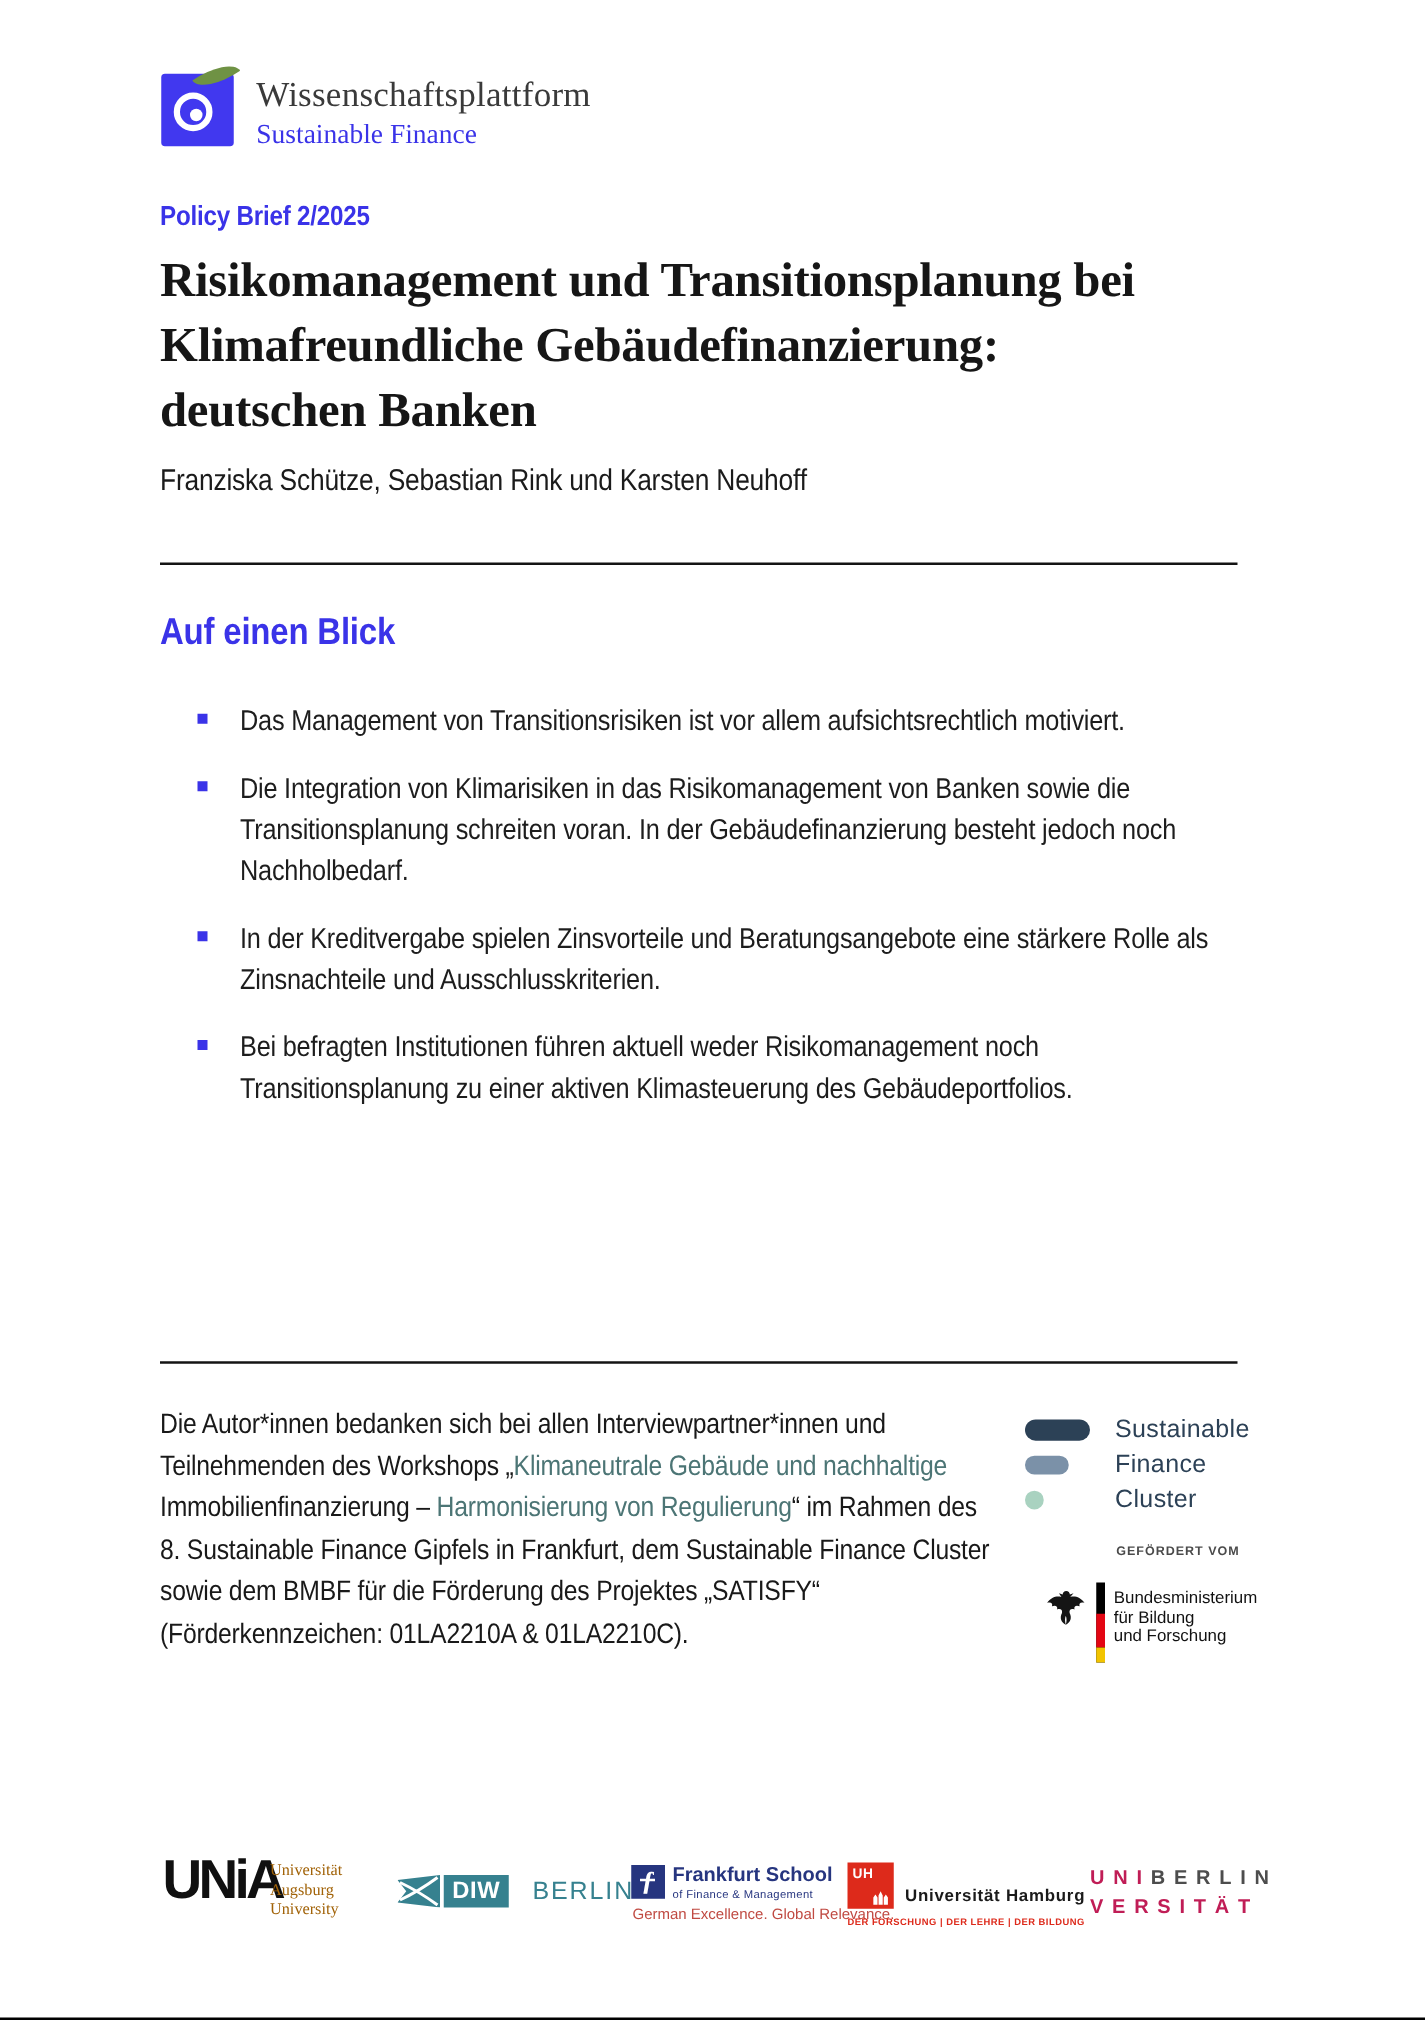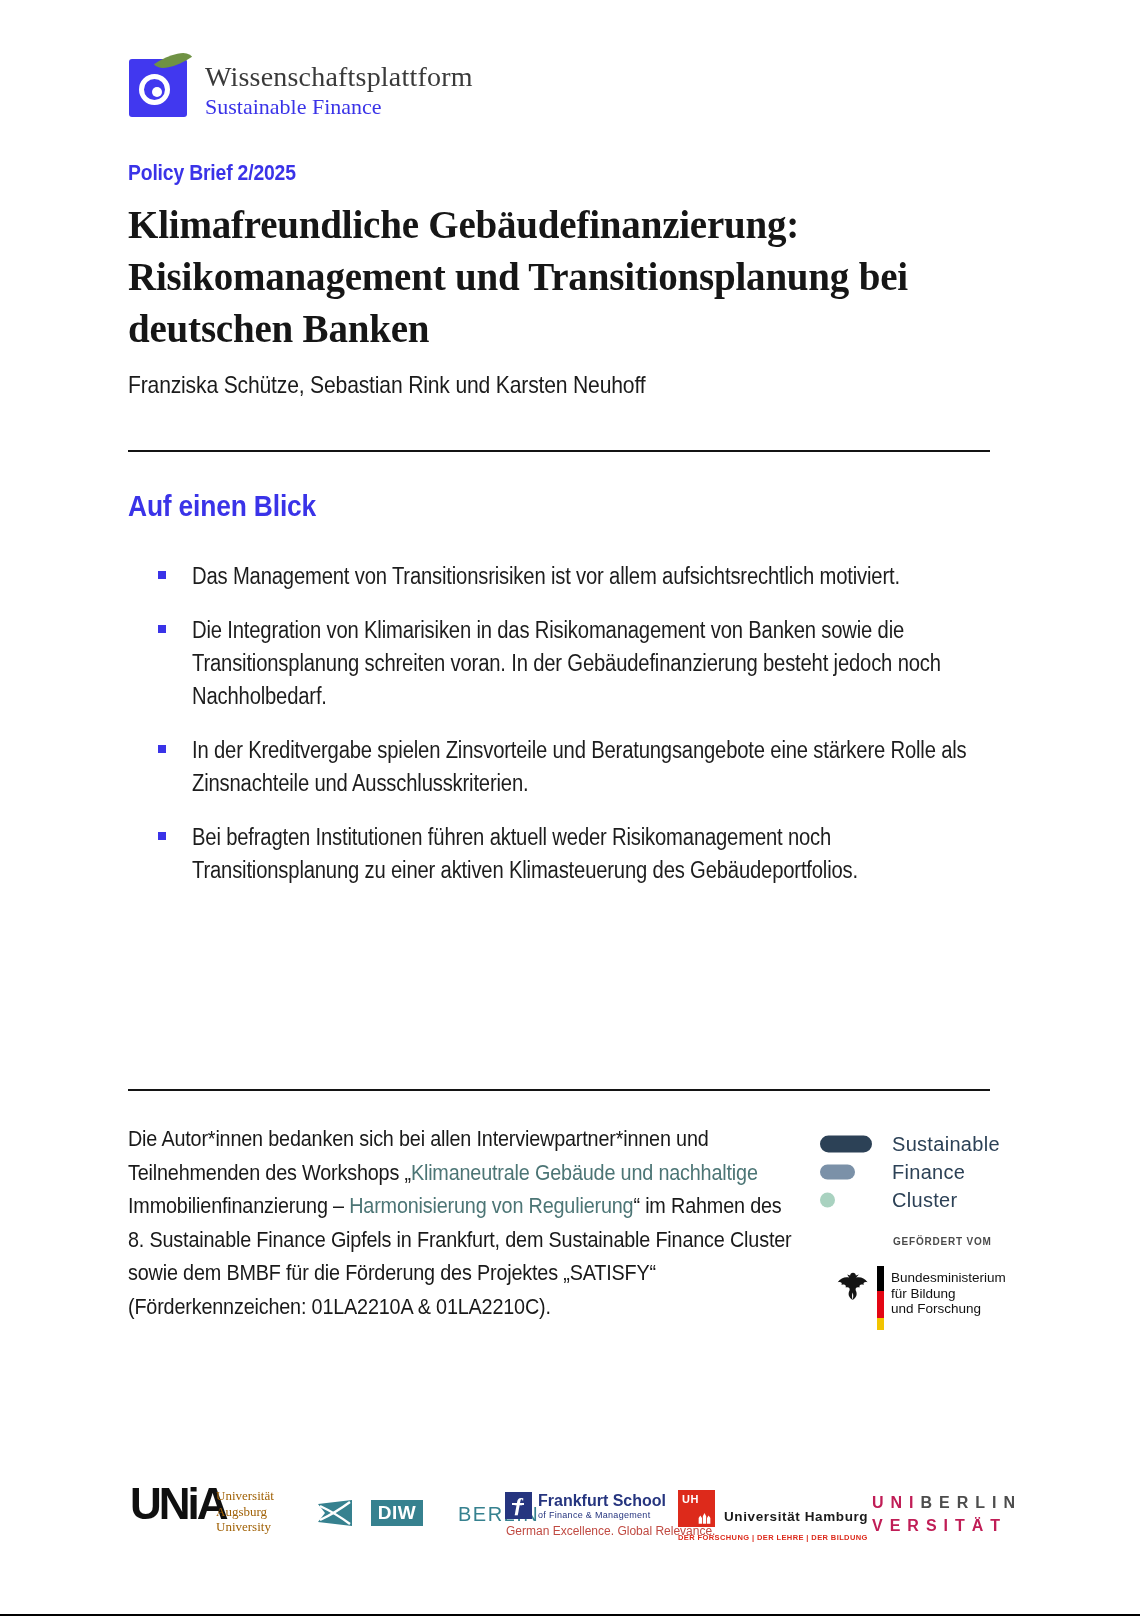--- a/index.html
+++ b/index.html
@@ -73,21 +73,21 @@
   .bmbf-bar::after{content:"";position:absolute;left:0;top:52px;width:7px;height:12px;background:var(--bmbf-gold)}
   .bmbf-text{position:absolute;left:56px;top:4px;font-size:13.5px;line-height:15.5px;
              font-weight:500;color:#111;white-space:nowrap}
 
   
   .p-augsburg{position:absolute;left:130px;top:1484px}
   .unia-mark{font-size:44px;line-height:40px;font-weight:800;letter-spacing:-3px;color:#101010}
   .unia-text{position:absolute;left:86px;top:4px;font-family:"Liberation Serif",serif;
              font-size:13px;line-height:15.5px;color:#a16207;white-space:nowrap}
 
-  .p-diw{position:absolute;left:318px;top:1500px;display:flex;align-items:flex-end;gap:19px;height:26px}
+  .p-diw{position:absolute;left:318px;top:1500px;display:flex;align-items:center;gap:3px;height:26px}
   .diw-pennant{width:34px;height:26px}
   .diw-pennant polygon{fill:var(--diw-teal)}
   .diw-pennant path{stroke:#fff;stroke-width:2.4;fill:none}
   .diw-box{width:52px;height:26px;background:var(--diw-teal);color:#fff;font-size:19px;font-weight:700;
            letter-spacing:.5px;display:flex;align-items:center;justify-content:center}
   .diw-suffix{color:var(--diw-teal);font-size:20px;font-weight:500;letter-spacing:1.5px;
               display:flex;align-items:center;margin-left:16px}
 
   .p-fs{position:absolute;left:505px;top:1492px}
   .fs-square{position:absolute;left:0;top:0;width:27px;height:27px;background:var(--fs-navy);
@@ -125,22 +125,22 @@
     </div>
     <div class="wpsf-text">
       <div class="wpsf-name">Wissenschaftsplattform</div>
       <div class="wpsf-sub">Sustainable Finance</div>
     </div>
   </div>
 
   <div class="policy-label condensed">Policy Brief 2/2025</div>
 
   <h1 class="title">
+    <span>Risikomanagement und Transitionsplanung bei</span>
     <span>Klimafreundliche Gebäudefinanzierung:</span>
-    <span>Risikomanagement und Transitionsplanung bei</span>
     <span>deutschen Banken</span>
   </h1>
 
   <div class="authors condensed">Franziska Schütze, Sebastian Rink und Karsten Neuhoff</div>
 
   <div class="rule rule-1"></div>
 
   <h2 class="summary-heading condensed">Auf einen Blick</h2>
 
   <ul class="bullets">

